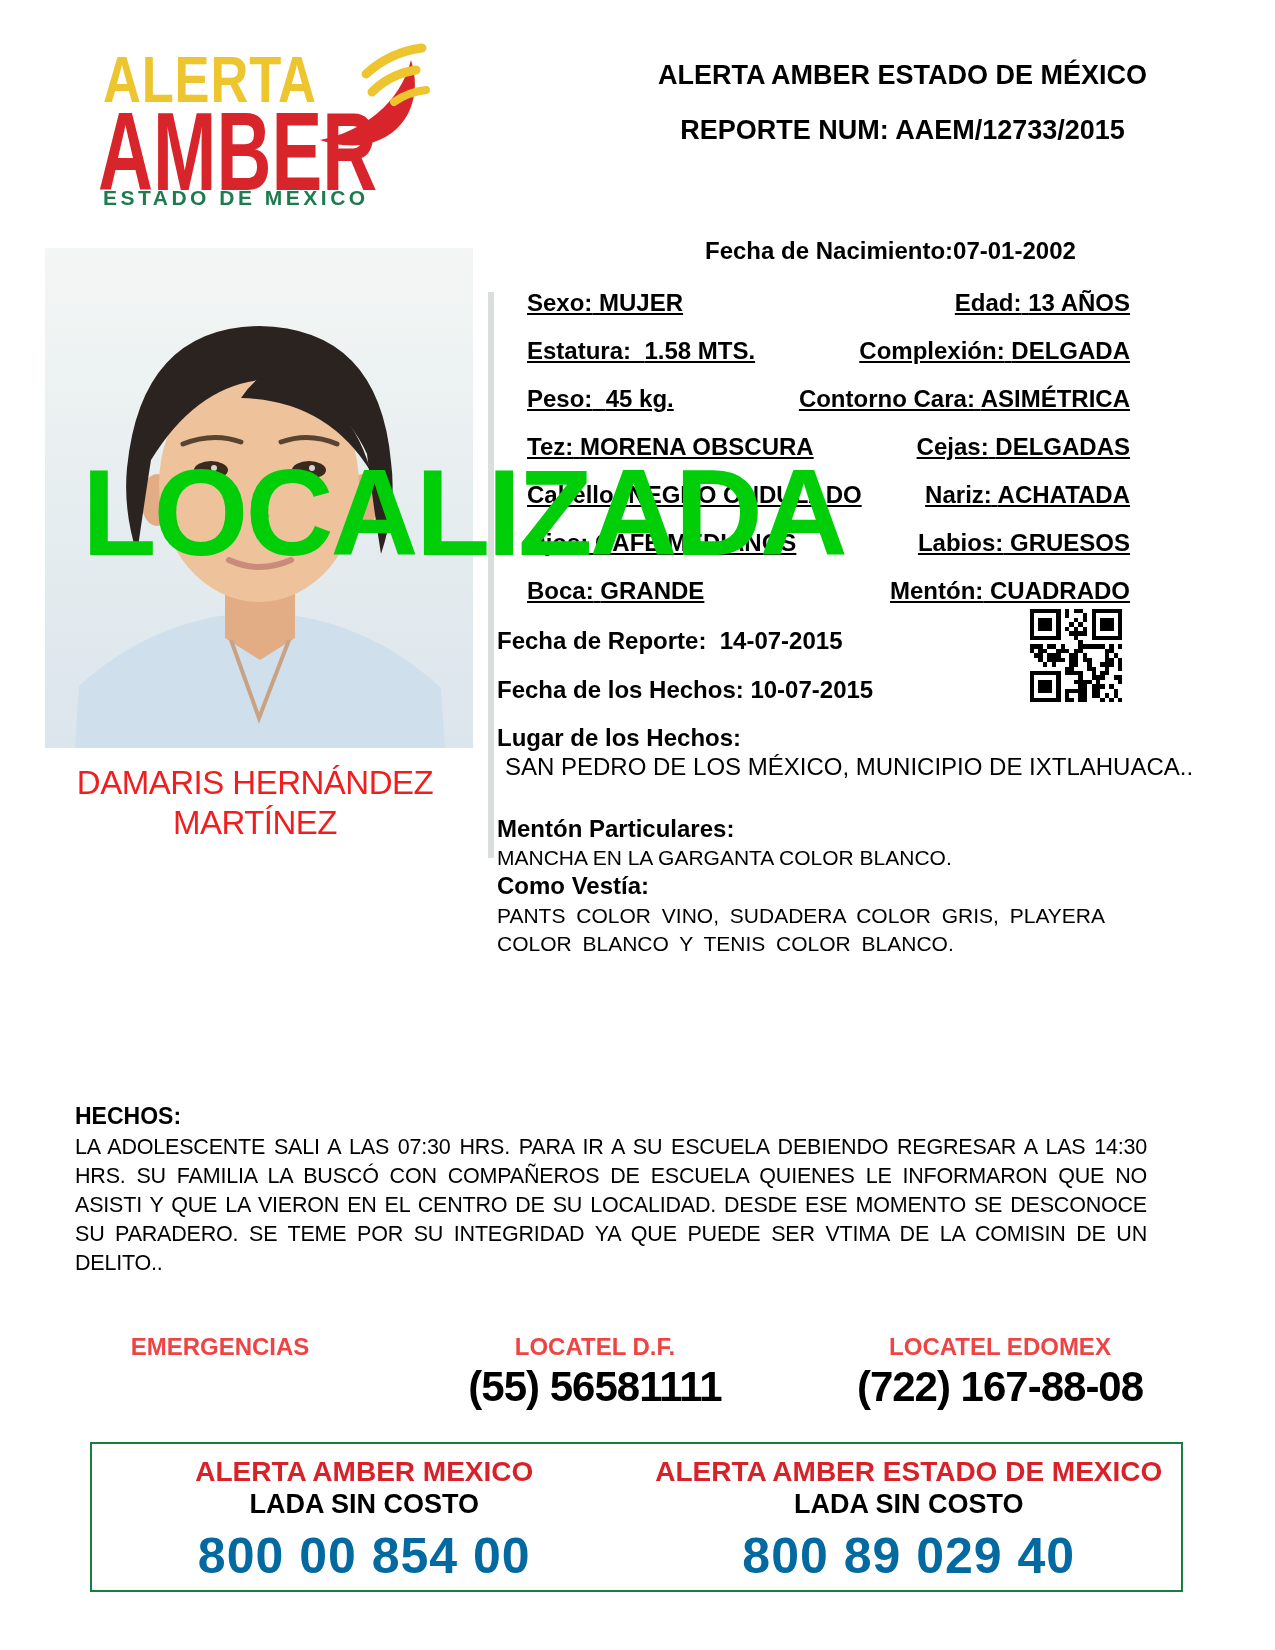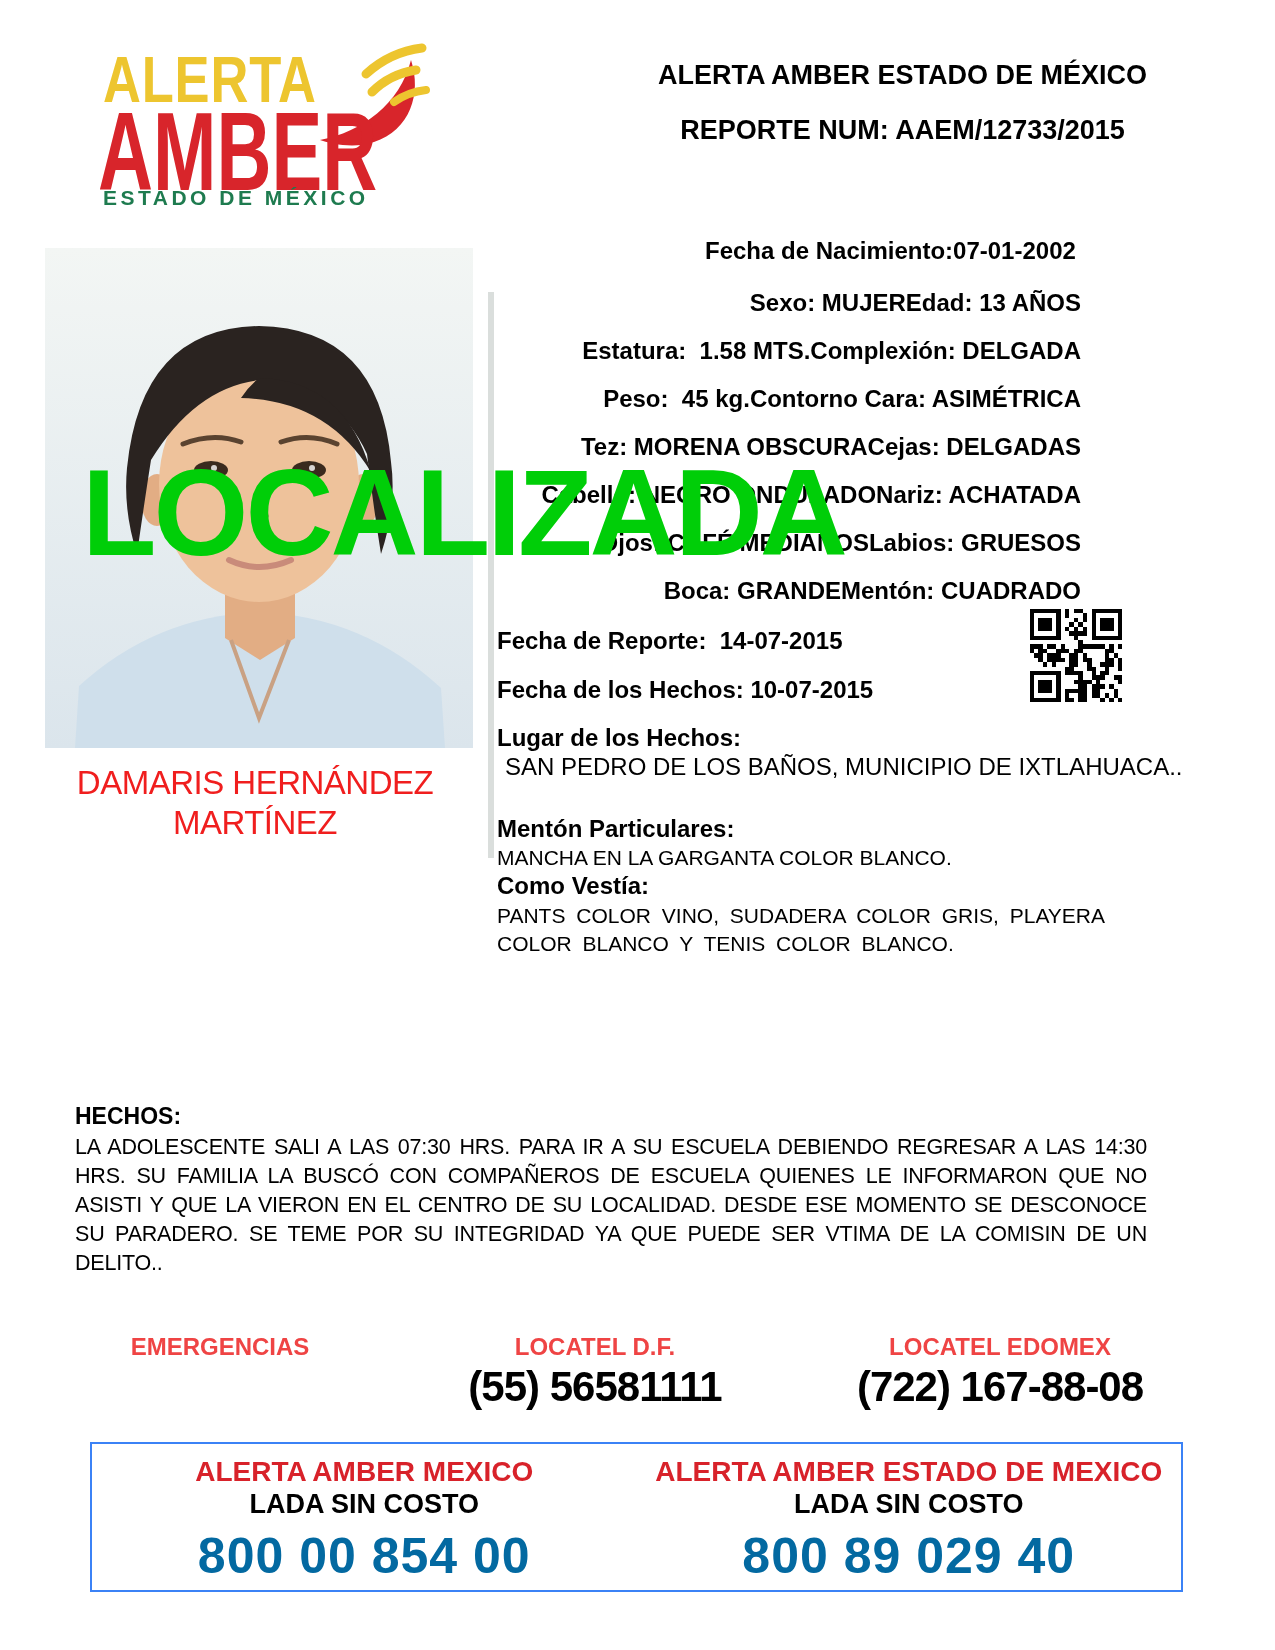--- a/index.html
+++ b/index.html
@@ -31,22 +31,22 @@
   .scan-line{position:absolute;left:488px;top:292px;width:6px;height:566px;background:#dadedc;}
   
   .localizada{
     position:absolute;left:82px;top:452px;z-index:6;font-size:122px;font-weight:bold;
     color:#00CE08;letter-spacing:-3px;line-height:1;white-space:nowrap;
   }
   
   .name{position:absolute;left:45px;top:763px;width:420px;text-align:center;z-index:2;
     color:#F01E1E;font-weight:normal;font-size:33px;line-height:40px;letter-spacing:-.5px;}
   
-  .frow{position:absolute;left:478px;width:603px;display:flex;justify-content:flex-end;
-    font-size:24px;font-weight:bold;white-space:nowrap;z-index:2;}
+  .frow{position:absolute;left:527px;width:603px;display:flex;justify-content:space-between;
+    font-size:24px;font-weight:bold;white-space:nowrap;z-index:2;text-decoration:underline;}
   .single{position:absolute;left:497px;font-size:24px;font-weight:bold;white-space:nowrap;z-index:2;}
   .birth{left:705px;}
   .sec-label{position:absolute;left:497px;font-size:24px;font-weight:bold;white-space:nowrap;z-index:2;}
   .sec-value{position:absolute;font-weight:normal;z-index:2;}
   .loc-value{left:505px;top:753px;font-size:24px;white-space:nowrap;}
   .signs-value{left:497px;top:846px;font-size:21px;}
   .cloth-value{left:497px;top:902px;font-size:21px;width:630px;line-height:28px;word-spacing:5px;}
   
   .qr{position:absolute;left:1028px;top:609px;width:96px;height:93px;z-index:2;}
   
@@ -55,21 +55,21 @@
     text-align:justify;letter-spacing:-.2px;}
   
   .contacts{position:absolute;left:0;top:1333px;width:1275px;height:90px;}
   .contact{position:absolute;text-align:center;}
   .contact .cname{color:#ef4444;font-weight:bold;font-size:24px;white-space:nowrap;}
   .contact .cnum{color:#000;font-weight:bold;font-size:42px;letter-spacing:-1px;margin-top:2px;white-space:nowrap;}
   .contact.c0{left:95px;width:250px;}
   .contact.c1{left:430px;width:330px;}
   .contact.c2{left:830px;width:340px;}
   
-  .hotbox{position:absolute;left:90px;top:1442px;width:1093px;height:150px;border:2px solid #3b82f6;
+  .hotbox{position:absolute;left:90px;top:1442px;width:1093px;height:150px;border:2px solid #15803d;
     display:flex;box-sizing:border-box;background:#fff;}
   .hot{flex:1;text-align:center;padding-top:12px;}
   .hot .hname{color:#D8222A;font-weight:bold;font-size:28px;white-space:nowrap;}
   .hot .hsub{color:#000;font-weight:bold;font-size:27px;margin-top:1px;}
   .hot .hnum{color:#0369a1;font-weight:bold;font-size:50px;margin-top:7px;letter-spacing:1px;white-space:nowrap;}
 </style>
 </head>
 <body>
 
 <div class="sheet">
@@ -299,21 +299,21 @@
         <rect x="8" y="20" width="1" height="1"></rect>
         <rect x="9" y="20" width="1" height="1"></rect>
         <rect x="11" y="20" width="1" height="1"></rect>
         <rect x="12" y="20" width="1" height="1"></rect>
         <rect x="16" y="20" width="1" height="1"></rect>
         <rect x="18" y="20" width="1" height="1"></rect>
         <rect x="20" y="20" width="1" height="1"></rect>
       </svg></div>
 
   <div class="sec-label" style="top:724px">Lugar de los Hechos:</div>
-  <div class="sec-value loc-value">SAN PEDRO DE LOS BAÑOS, MUNICIPIO DE IXTLAHUACA..</div>
+  <div class="sec-value loc-value">SAN PEDRO DE LOS MÉXICO, MUNICIPIO DE IXTLAHUACA..</div>
 
   <div class="sec-label" style="top:815px">Mentón Particulares:</div>
   <div class="sec-value signs-value">MANCHA EN LA GARGANTA COLOR BLANCO.</div>
 
   <div class="sec-label" style="top:872px">Como Vestía:</div>
   <div class="sec-value cloth-value">PANTS COLOR VINO, SUDADERA COLOR GRIS, PLAYERA COLOR BLANCO Y TENIS COLOR BLANCO.</div>
 
   <div class="facts-label">HECHOS:</div>
   <div class="facts-text">LA ADOLESCENTE SALI A LAS 07:30 HRS. PARA IR A SU ESCUELA DEBIENDO REGRESAR A LAS 14:30 HRS. SU FAMILIA LA BUSCÓ CON COMPAÑEROS DE ESCUELA QUIENES LE INFORMARON QUE NO ASISTI Y QUE LA VIERON EN EL CENTRO DE SU LOCALIDAD. DESDE ESE MOMENTO SE DESCONOCE SU PARADERO. SE TEME POR SU INTEGRIDAD YA QUE PUEDE SER VTIMA DE LA COMISIN DE UN DELITO..</div>
 

